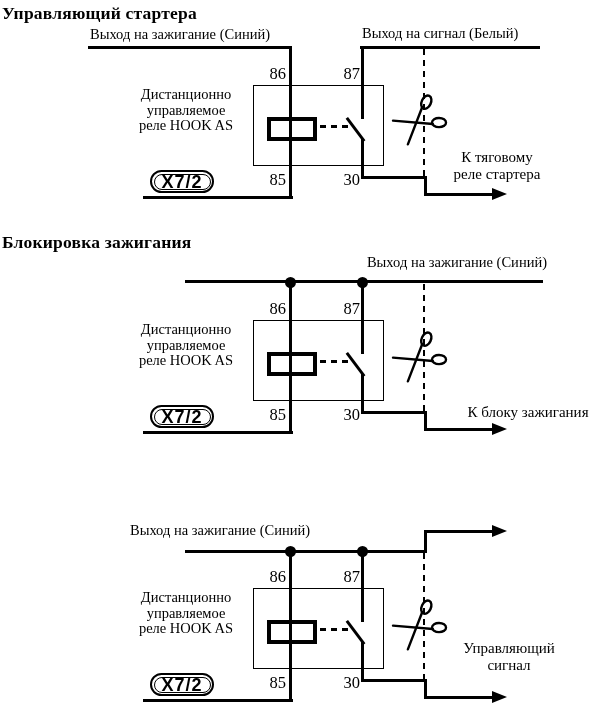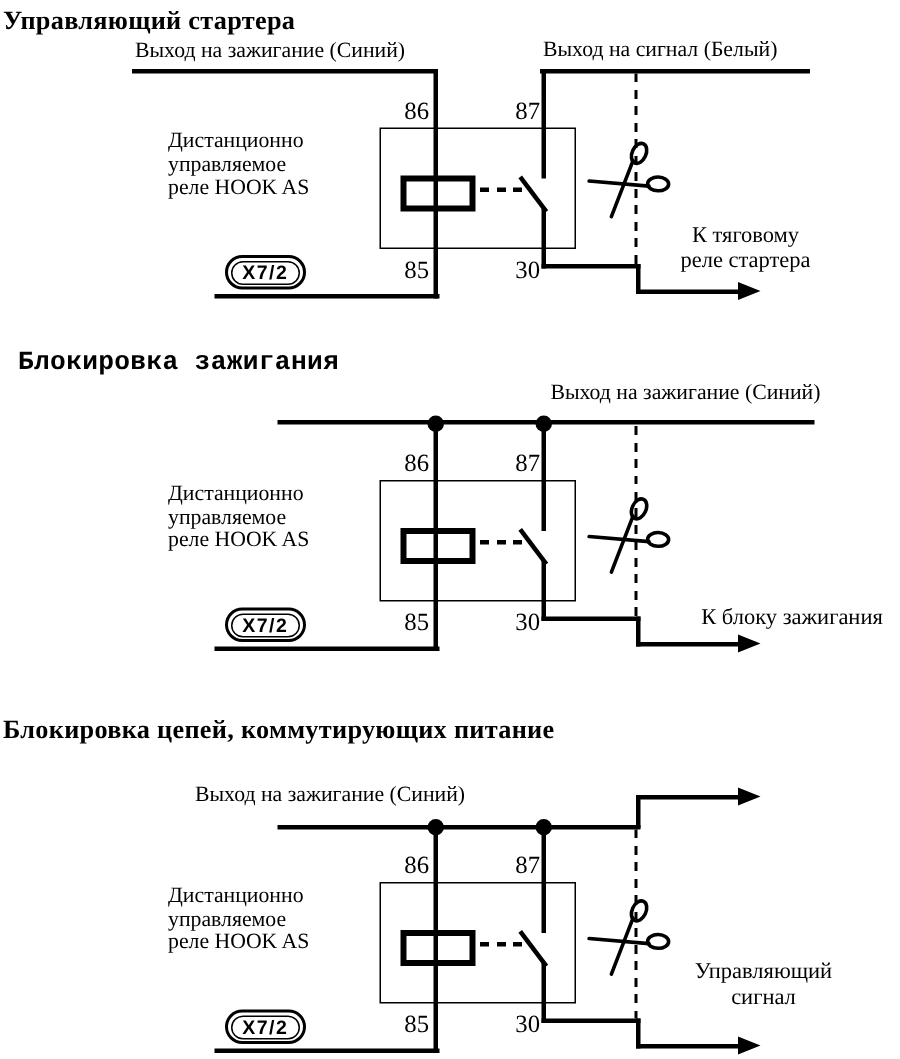--- a/index.html
+++ b/index.html
@@ -10,25 +10,25 @@
   .dv{position:absolute;width:2.5px;background:repeating-linear-gradient(to bottom,#000 0 6px,transparent 6px 11px);}
   .dh{position:absolute;height:2.5px;background:repeating-linear-gradient(to right,#000 0 6px,transparent 6px 11px);}
   .rbox{position:absolute;border:1.6px solid #000;background:transparent;}
   .coil{position:absolute;border:4px solid #000;background:transparent;box-sizing:border-box;}
   .blade{position:absolute;width:29px;height:3px;background:#000;transform-origin:0 0;transform:rotate(53deg);}
   .dot{position:absolute;width:11px;height:11px;border-radius:50%;background:#000;}
   .ah{position:absolute;width:0;height:0;border-top:6.5px solid transparent;border-bottom:6.5px solid transparent;border-left:15px solid #000;}
   .ttl{position:absolute;font-weight:bold;font-size:17.5px;letter-spacing:.2px;white-space:nowrap;}
   .wl{position:absolute;font-size:14.5px;white-space:nowrap;}
   .pin{position:absolute;width:28px;text-align:right;font-size:16.5px;}
-  .rtxt{position:absolute;width:148px;text-align:left;font-size:14.5px;line-height:15.5px;}
+  .rtxt{position:absolute;width:148px;text-align:center;font-size:14.5px;line-height:15.5px;}
   .otxt{position:absolute;width:220px;text-align:center;font-size:15px;line-height:16.5px;}
   .badge{position:absolute;border:2.5px solid #000;border-radius:13px;padding:1.5px;background:#fff;}
   .badge-i{border:1.5px solid #000;border-radius:10px;padding:0 7px;font-family:"Liberation Sans",sans-serif;
-           font-weight:bold;font-size:13px;line-height:14px;letter-spacing:1px;white-space:nowrap;}
+           font-weight:bold;font-size:18px;line-height:14px;letter-spacing:1px;white-space:nowrap;}
   .sciss{position:absolute;transform:rotate(-32deg);}
   .sec{position:absolute;left:0;top:0;width:600px;height:706px;}
 </style>
 </head>
 <body>
 
 <div id="canvas">
 
   <div class="sec">
     <div class="ttl" style="left:2px;top:3px;">Управляющий стартера</div>
@@ -77,21 +77,21 @@
     <div class="badge" style="left:150px;top:170px;">
       <div class="badge-i">X7/2</div>
     </div>
     <div class="otxt" style="left:387px;top:149px;">
       <div>К тяговому</div>
       <div>реле стартера</div>
     </div>
   </div>
 
   <div class="sec">
-    <div class="ttl" style="left:12px;top:232px;font-family:Liberation Mono, monospace;">Блокировка зажигания</div>
+    <div class="ttl" style="left:2px;top:232px;">Блокировка зажигания</div>
     <div class="wl" style="left:347px;top:254px;width:200px;text-align:right;">Выход на зажигание (Синий)</div>
 
     <div class="h" style="left:185px;top:280px;width:358px;"></div>
     <div class="dot" style="left:284.5px;top:276.5px;"></div>
     <div class="dot" style="left:356.5px;top:276.5px;"></div>
 
     <div class="rbox" style="left:253px;top:320px;width:129px;height:79px;"></div>
     <div class="coil" style="left:267px;top:352px;width:50px;height:24px;"></div>
     <div class="dh" style="left:320px;top:360px;width:32px;"></div>
     <div class="blade" style="left:348px;top:352px;"></div>
@@ -129,21 +129,20 @@
     </div>
     <div class="badge" style="left:150px;top:405px;">
       <div class="badge-i">X7/2</div>
     </div>
     <div class="otxt" style="left:418px;top:404px;">
       <div>К блоку зажигания</div>
     </div>
   </div>
 
   <div class="sec">
-    <div class="ttl" style="left:2px;top:476px;">Блокировка цепей, коммутирующих питание</div>
     <div class="wl" style="left:130px;top:522px;">Выход на зажигание (Синий)</div>
 
     <div class="h" style="left:185px;top:549.5px;width:242px;"></div>
     <div class="dot" style="left:284.5px;top:546px;"></div>
     <div class="dot" style="left:356.5px;top:546px;"></div>
     <div class="v" style="left:424px;top:531px;height:21px;"></div>
     <div class="h" style="left:424px;top:530px;width:70px;"></div>
     <div class="ah" style="left:492px;top:525px;"></div>
 
     <div class="rbox" style="left:253px;top:588px;width:129px;height:79px;"></div>

